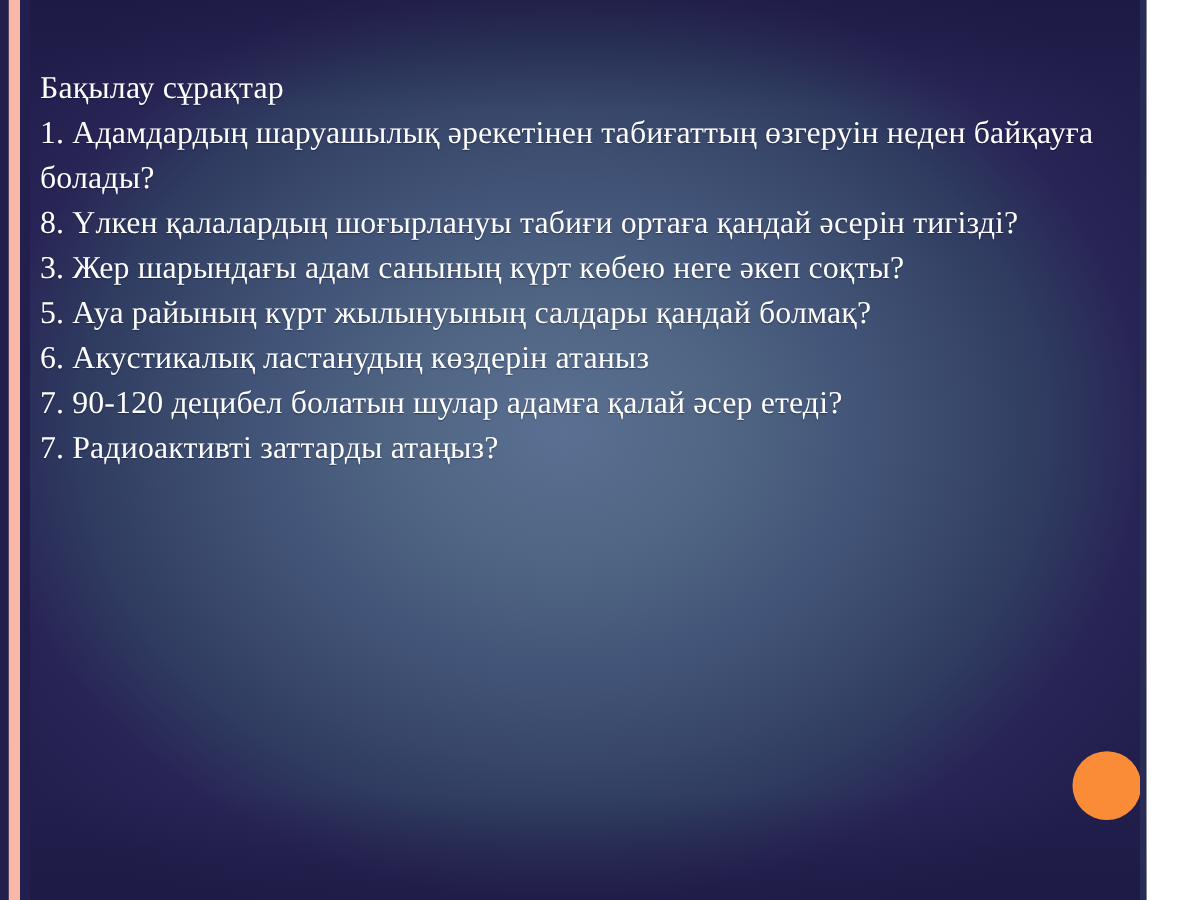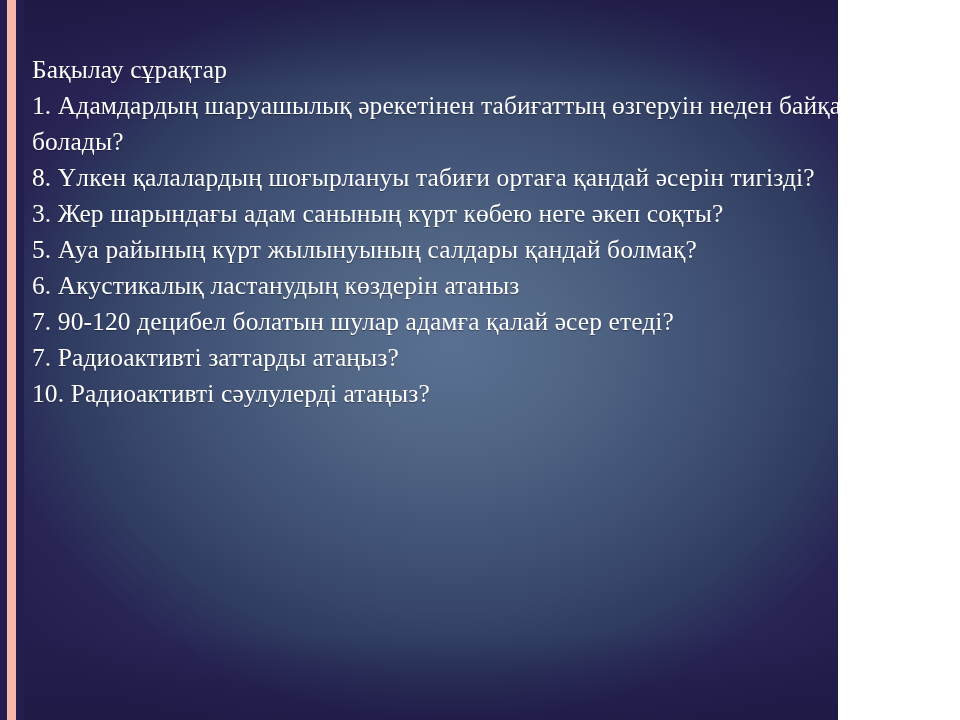--- a/index.html
+++ b/index.html
@@ -10,21 +10,21 @@
   body {
     width: 960px;
     height: 720px;
     overflow: hidden;
     font-family: "Liberation Serif", "DejaVu Serif", serif;
   }
 
   
   #slide {
     position: relative;
-    width: 838px;
+    width: 917px;
     height: 720px;
     overflow: hidden;
     background: #221f4e;
   }
 
   
   .bg-gradient {
     position: absolute;
     left: 0; top: 0;
     width: 960px; height: 720px;
@@ -125,21 +125,20 @@
 
   <div class="content">
     <div class="line">Бақылау сұрақтар</div>
     <div class="line">1. Адамдардың шаруашылық әрекетінен табиғаттың өзгеруін неден байқауға болады?</div>
     <div class="line">8. Үлкен қалалардың шоғырлануы табиғи ортаға қандай әсерін тигізді?</div>
     <div class="line">3. Жер шарындағы адам санының күрт көбею неге әкеп соқты?</div>
     <div class="line">5. Ауа райының күрт жылынуының салдары қандай болмақ?</div>
     <div class="line">6. Акустикалық ластанудың көздерін атаныз</div>
     <div class="line">7. 90-120 децибел болатын шулар адамға қалай әсер етеді?</div>
     <div class="line">7. Радиоактивті заттарды атаңыз?</div>
-    <div class="line">10. Радиоактивті сәулулерді атаңыз?</div>
   </div>
 
   <div class="orange-dot"></div>
 
   <div class="right-band">
     <div class="seg rb-a"></div>
     <div class="seg rb-b"></div>
     <div class="seg rb-c"></div>
     <div class="seg rb-d"></div>
     <div class="seg rb-e"></div>

